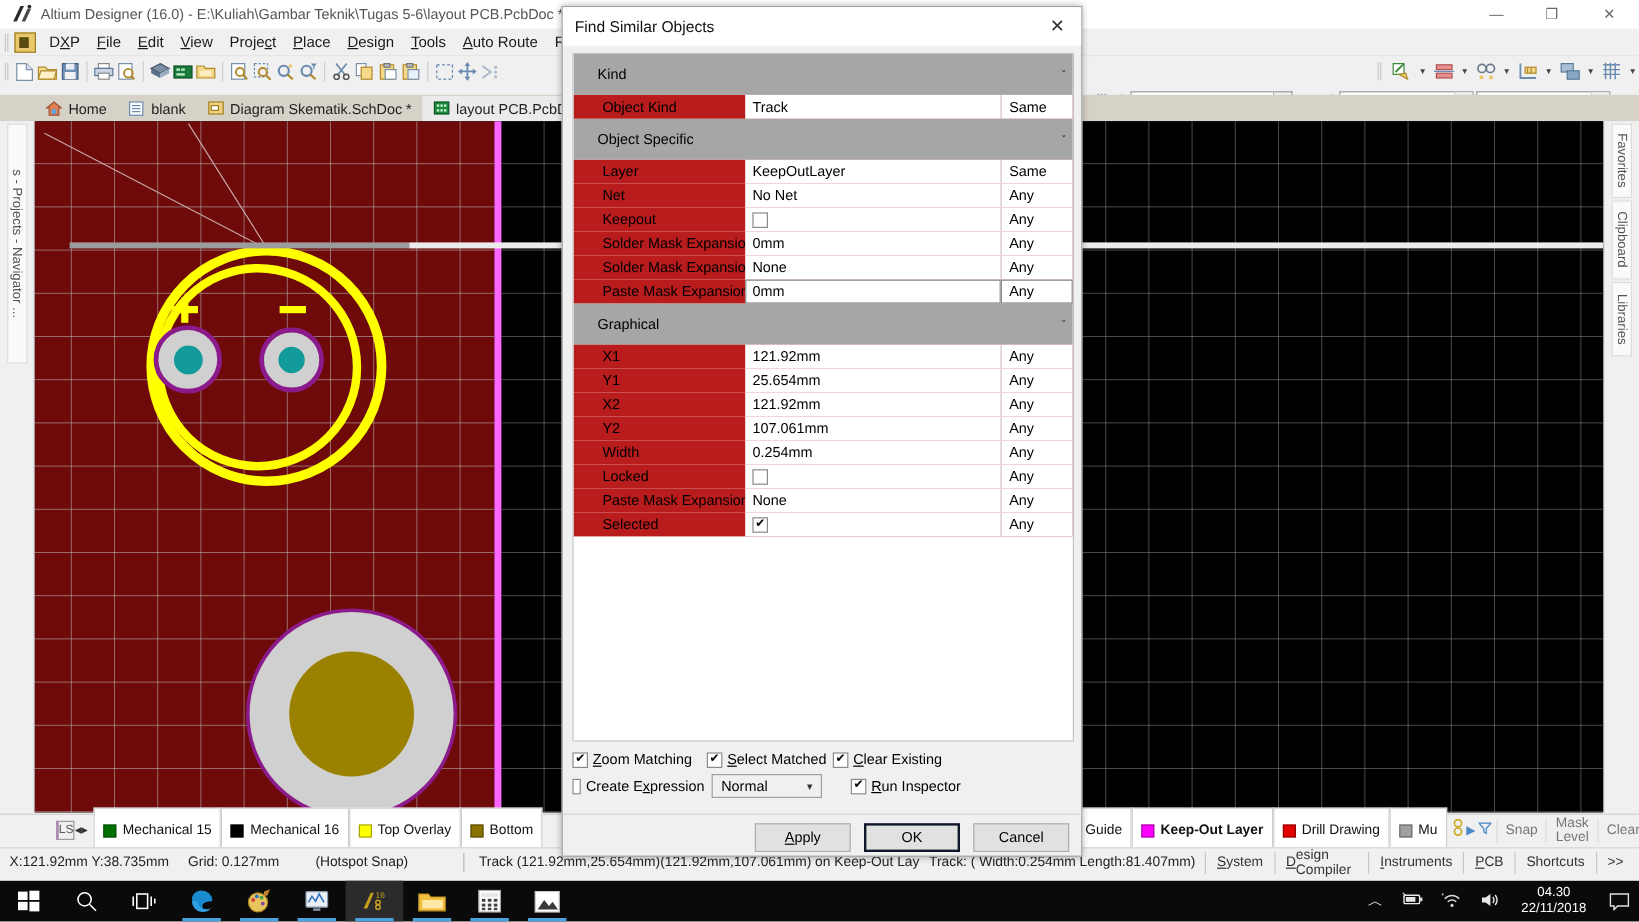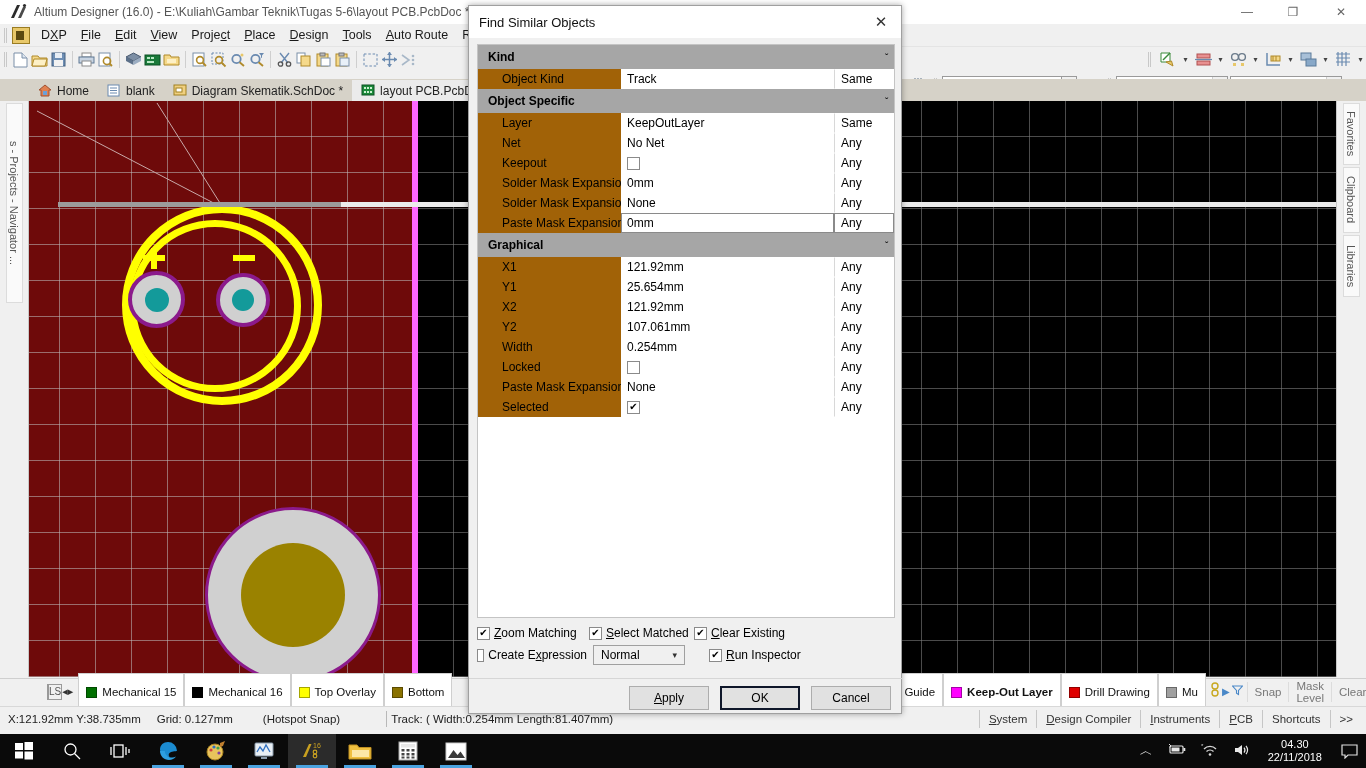--- a/index.html
+++ b/index.html
@@ -258,25 +258,25 @@
   }
   .dlg-close {
     position: absolute; right: 0; top: 0; width: 40px; height: 32px;
     display: flex; align-items: center; justify-content: center; font-size: 15px; color: #333;
   }
   .dlg-body {
     position: absolute; left: 8px; top: 38px; width: 418px; height: 574px;
     background: #ffffff; border: 1px solid #c4c4c4; overflow: hidden;
   }
   .grp-row {
-    height: 24px; background: #a6a6a6; display: flex; align-items: center;
-    font-size: 12px; font-weight: bold; color: #000; padding-left: 10px; position: relative;
+    height: 34px; background: #a6a6a6; display: flex; align-items: center;
+    font-size: 12px; font-weight: normal; color: #000; padding-left: 20px; position: relative;
   }
   .grp-row .chev { position: absolute; right: 6px; font-size: 9px; color: #111; }
-  .prop-row { height: 20px; display: flex; align-items: center; background: #a16207; }
+  .prop-row { height: 20px; display: flex; align-items: center; background: #b91c1c; }
   .prop-name {
     width: 143px; padding-left: 24px; font-size: 12px; color: #000;
     white-space: nowrap; overflow: hidden;
   }
   .prop-val {
     flex: 1; height: 20px; background: #fff; font-size: 12px; color: #000;
     display: flex; align-items: center; padding-left: 5px; border: 1px solid transparent;
   }
   .prop-val.focused { border: 1px solid #8a8a8a; }
   .prop-mode {
@@ -740,20 +740,21 @@
       <div class="lb-btn">Mask Level</div>
       <div class="lb-btn">Clear</div>
     </div>
   </div>
 
   <div class="statusbar">
     <div class="sb-seg">X:121.92mm Y:38.735mm</div>
     <div class="sb-seg">Grid: 0.127mm</div>
     <div class="sb-seg" style="padding-left:22px;">(Hotspot Snap)</div>
     <div class="sb-div" style="margin-left:38px;"></div>
+    <div class="sb-seg">Track (121.92mm,25.654mm)(121.92mm,107.061mm) on Keep-Out Lay</div>
     <div class="sb-seg" style="padding-left:0;">Track: ( Width:0.254mm Length:81.407mm)</div>
     <div class="sb-right">
       <div class="sb-btn"><u>S</u>ystem</div>
       <div class="sb-btn"><u>D</u>esign Compiler</div>
       <div class="sb-btn"><u>I</u>nstruments</div>
       <div class="sb-btn"><u>P</u>CB</div>
       <div class="sb-btn">Shortcuts</div>
       <div class="sb-btn">&gt;&gt;</div>
     </div>
   </div>

